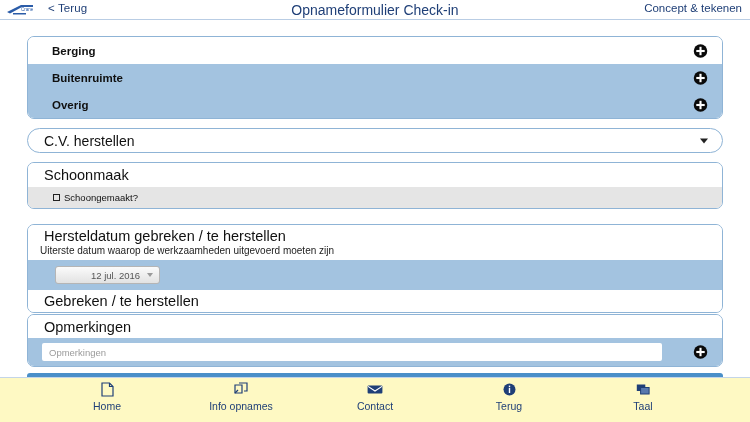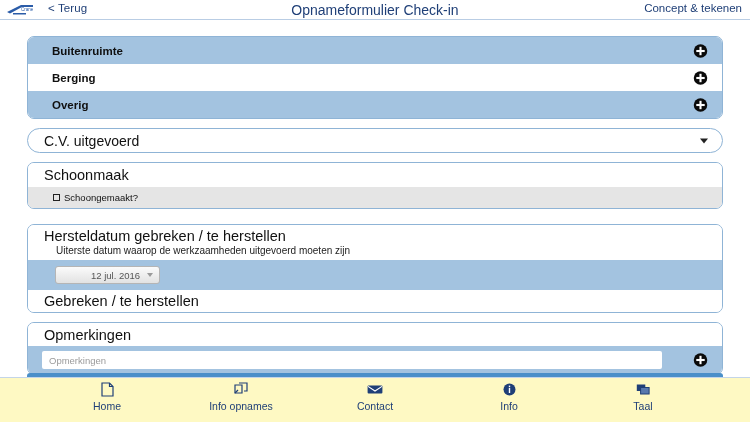--- a/index.html
+++ b/index.html
@@ -133,21 +133,21 @@
     background: #ffffff;
   }
   .card-title span {
     margin-left: 16px;
     font-size: 14.5px;
     color: #111;
   }
   .card-sub {
     font-size: 10px;
     color: #222;
-    margin-left: 28px;
+    margin-left: 12px;
     margin-top: -2px;
     margin-bottom: 4px;
   }
 
   .check-row {
     background: #e5e5e5;
     height: 21px;
     display: flex;
     align-items: center;
   }
@@ -280,50 +280,50 @@
   </svg>
   <div class="back-link">&lt; Terug</div>
   <div class="topbar-title">Opnameformulier Check-in</div>
   <div class="topbar-right">Concept &amp; tekenen</div>
 </div>
 
 <div class="content">
 
   <div class="card" style="top:16px;">
 
+    <div class="row plain">
+      <div class="row-label">Berging</div>
+      <svg class="plus-btn" viewBox="0 0 20 20">
+        <circle cx="10" cy="10" r="9" fill="#0a0a0a"></circle>
+        <rect x="8.6" y="4.4" width="2.8" height="11.2" fill="#ffffff"></rect>
+        <rect x="4.4" y="8.6" width="11.2" height="2.8" fill="#ffffff"></rect>
+      </svg>
+    </div>
+
     <div class="row shaded">
       <div class="row-label">Buitenruimte</div>
       <svg class="plus-btn" viewBox="0 0 20 20">
         <circle cx="10" cy="10" r="9" fill="#0a0a0a"></circle>
         <rect x="8.6" y="4.4" width="2.8" height="11.2" fill="#ffffff"></rect>
         <rect x="4.4" y="8.6" width="11.2" height="2.8" fill="#ffffff"></rect>
       </svg>
     </div>
 
-    <div class="row plain">
-      <div class="row-label">Berging</div>
-      <svg class="plus-btn" viewBox="0 0 20 20">
-        <circle cx="10" cy="10" r="9" fill="#0a0a0a"></circle>
-        <rect x="8.6" y="4.4" width="2.8" height="11.2" fill="#ffffff"></rect>
-        <rect x="4.4" y="8.6" width="11.2" height="2.8" fill="#ffffff"></rect>
-      </svg>
-    </div>
-
     <div class="row shaded">
       <div class="row-label">Overig</div>
       <svg class="plus-btn" viewBox="0 0 20 20">
         <circle cx="10" cy="10" r="9" fill="#0a0a0a"></circle>
         <rect x="8.6" y="4.4" width="2.8" height="11.2" fill="#ffffff"></rect>
         <rect x="4.4" y="8.6" width="11.2" height="2.8" fill="#ffffff"></rect>
       </svg>
     </div>
   </div>
 
   <div class="card select-card" style="top:108px;border-radius:13px;">
-    <div class="select-label">C.V. uitgevoerd</div>
+    <div class="select-label">C.V. herstellen</div>
     <div class="caret"></div>
   </div>
 
   <div class="card" style="top:142px;">
     <div class="card-title">
       <span>Schoonmaak</span>
     </div>
     <div class="check-row">
       <div class="checkbox"></div>
       <div class="check-label">Schoongemaakt?</div>
@@ -339,21 +339,21 @@
       <div class="date-select">
         <div class="date-text">12 jul. 2016</div>
         <div class="date-caret"></div>
       </div>
     </div>
     <div class="card-title" style="height:22px;">
       <span>Gebreken / te herstellen</span>
     </div>
   </div>
 
-  <div class="card" style="top:302px;">
+  <div class="card" style="top:294px;">
     <div class="card-title" style="height:23px;">
       <span>Opmerkingen</span>
     </div>
     <div class="input-row">
       <input class="text-input" type="text" placeholder="Opmerkingen" style="">
       <svg class="plus-btn" viewBox="0 0 20 20">
         <circle cx="10" cy="10" r="9" fill="#0a0a0a"></circle>
         <rect x="8.6" y="4.4" width="2.8" height="11.2" fill="#ffffff"></rect>
         <rect x="4.4" y="8.6" width="11.2" height="2.8" fill="#ffffff"></rect>
       </svg>
@@ -396,21 +396,21 @@
     </div>
 
     <div class="tab">
       <div class="tab-icon">
         <svg width="13" height="13" viewBox="0 0 13 13">
           <circle cx="6.5" cy="6.5" r="6" fill="#1f3f77"></circle>
           <rect x="5.8" y="5" width="1.4" height="5" fill="#ffffff"></rect>
           <rect x="5.8" y="2.6" width="1.4" height="1.6" fill="#ffffff"></rect>
         </svg>
       </div>
-      <div class="tab-label">Info</div>
+      <div class="tab-label">Terug</div>
     </div>
 
     <div class="tab">
       <div class="tab-icon">
         <svg width="14" height="13" viewBox="0 0 14 13">
           <rect x="0.8" y="1.5" width="8.5" height="6.5" fill="#1f3f77"></rect>
           <rect x="4.6" y="4.5" width="8.5" height="6.5" fill="#5878ad" stroke="#1f3f77" stroke-width="1"></rect>
         </svg>
       </div>
       <div class="tab-label">Taal</div>

